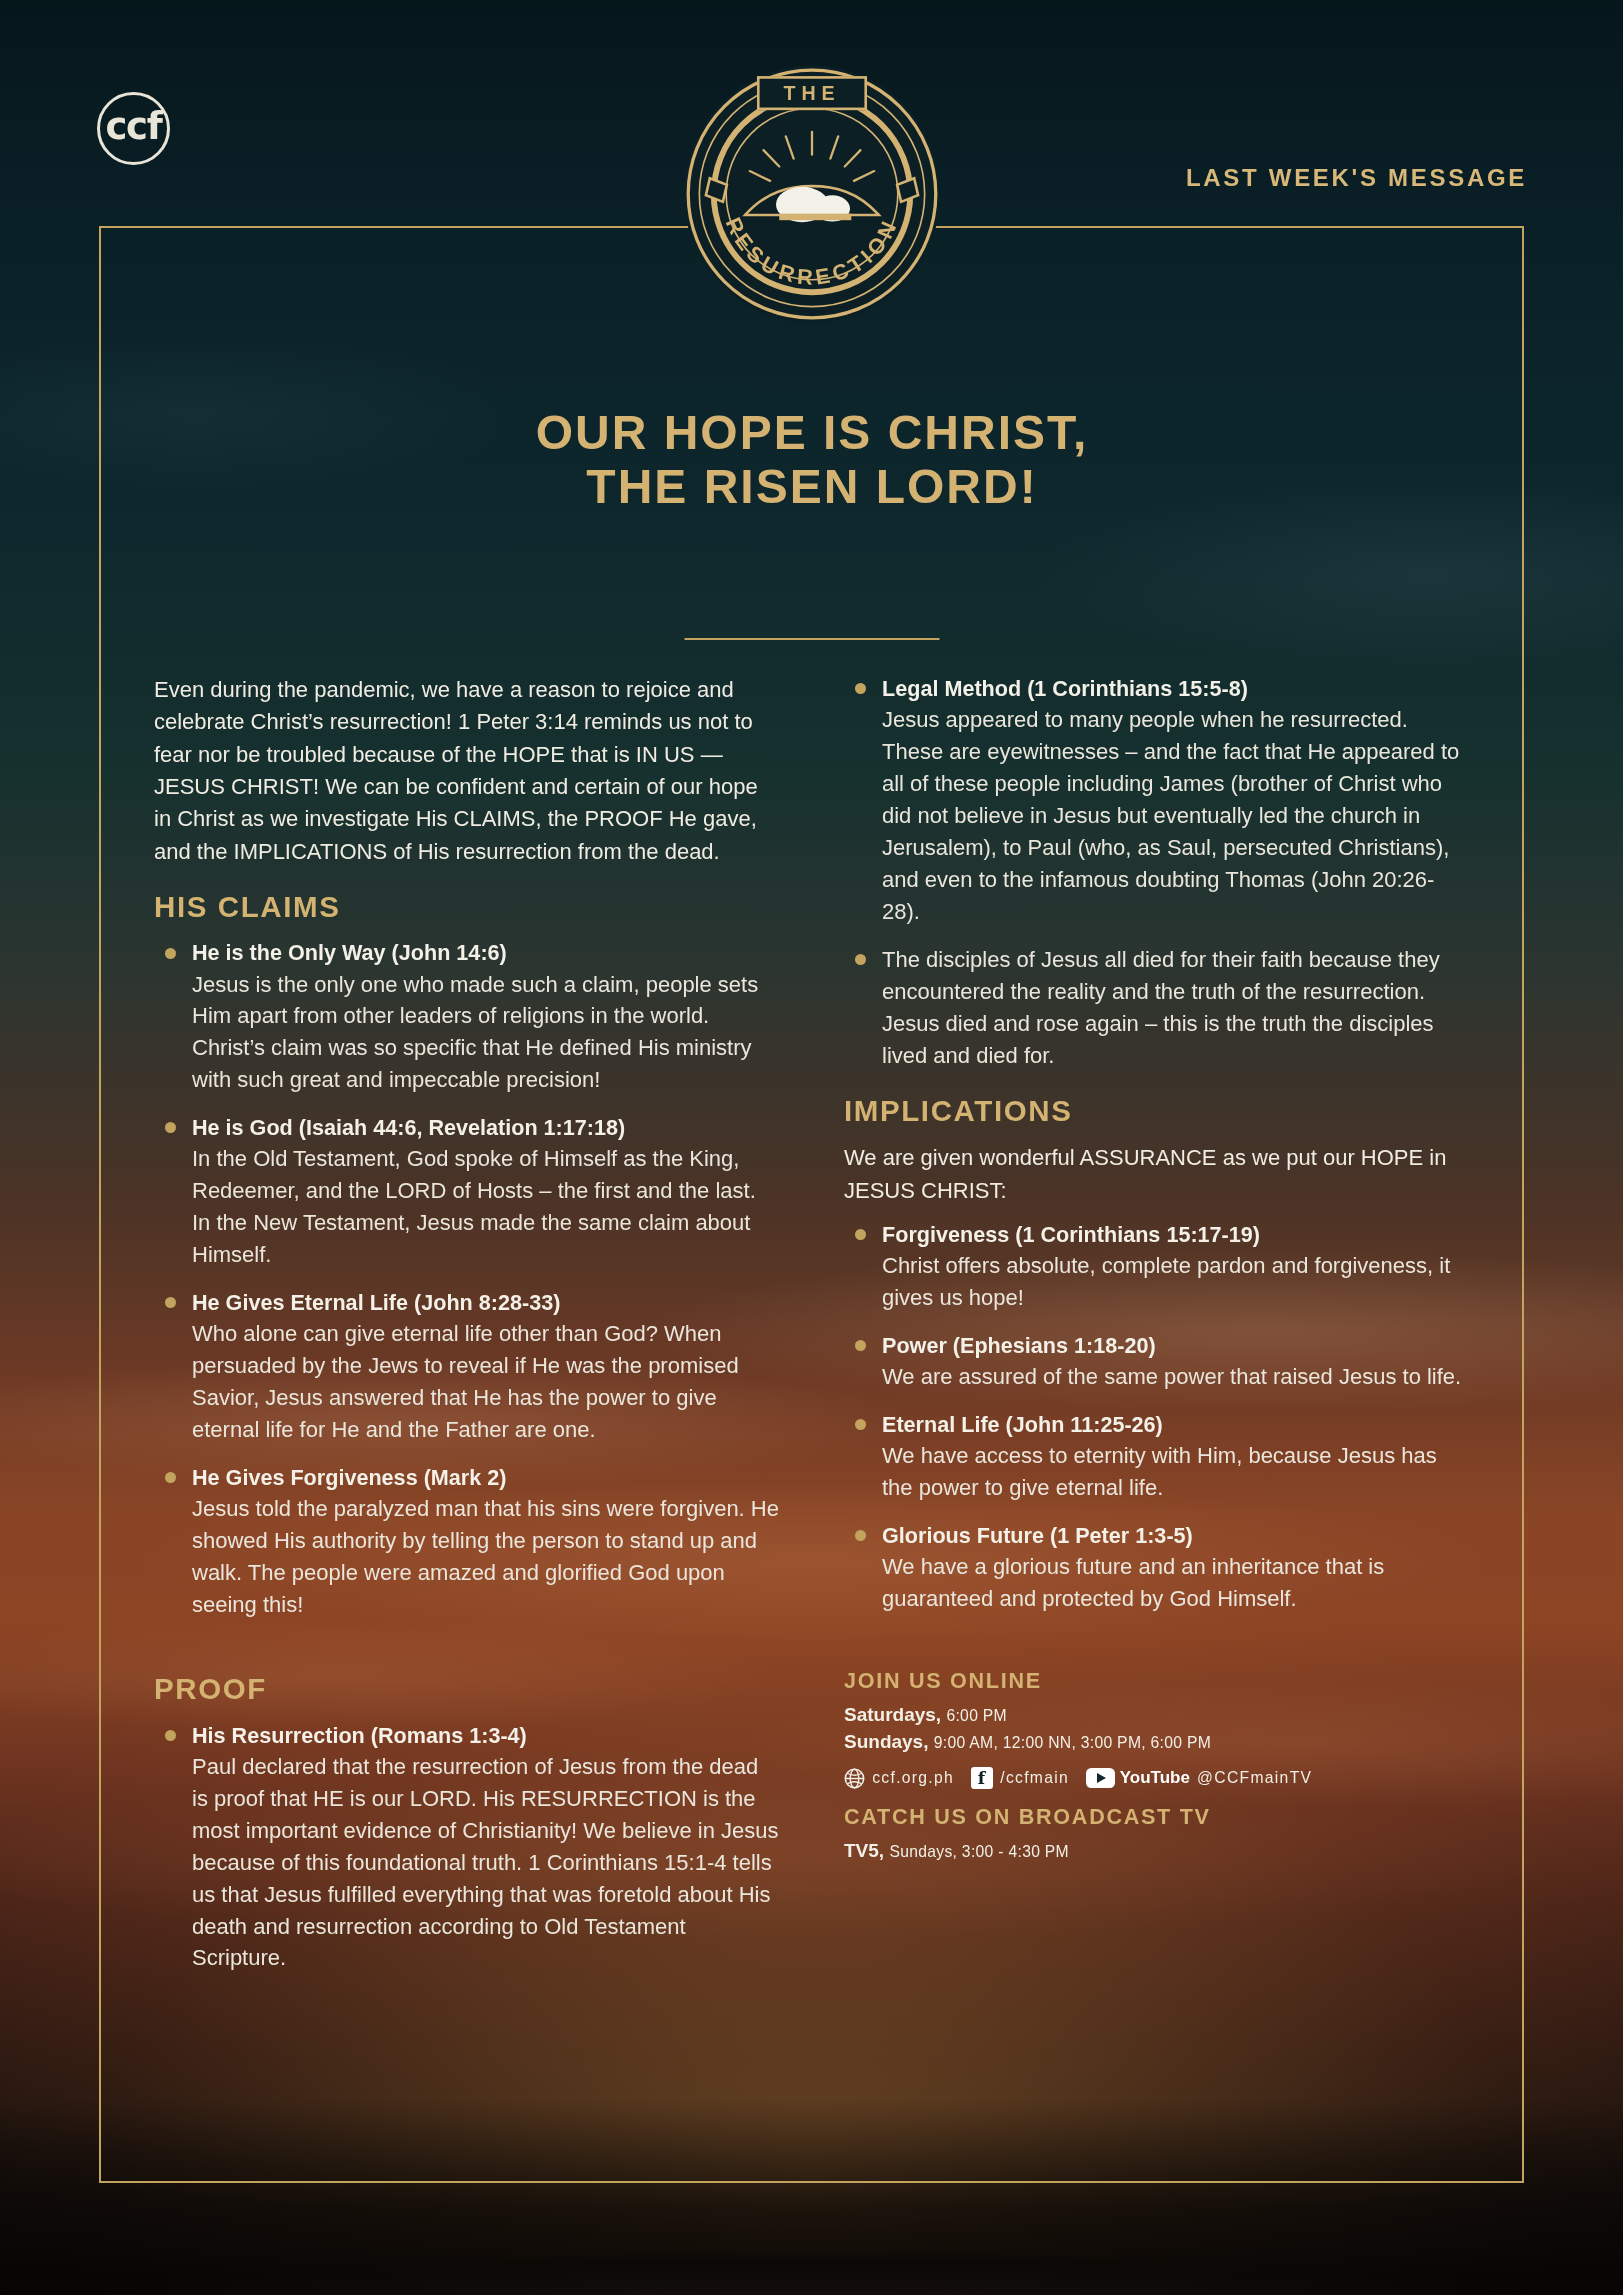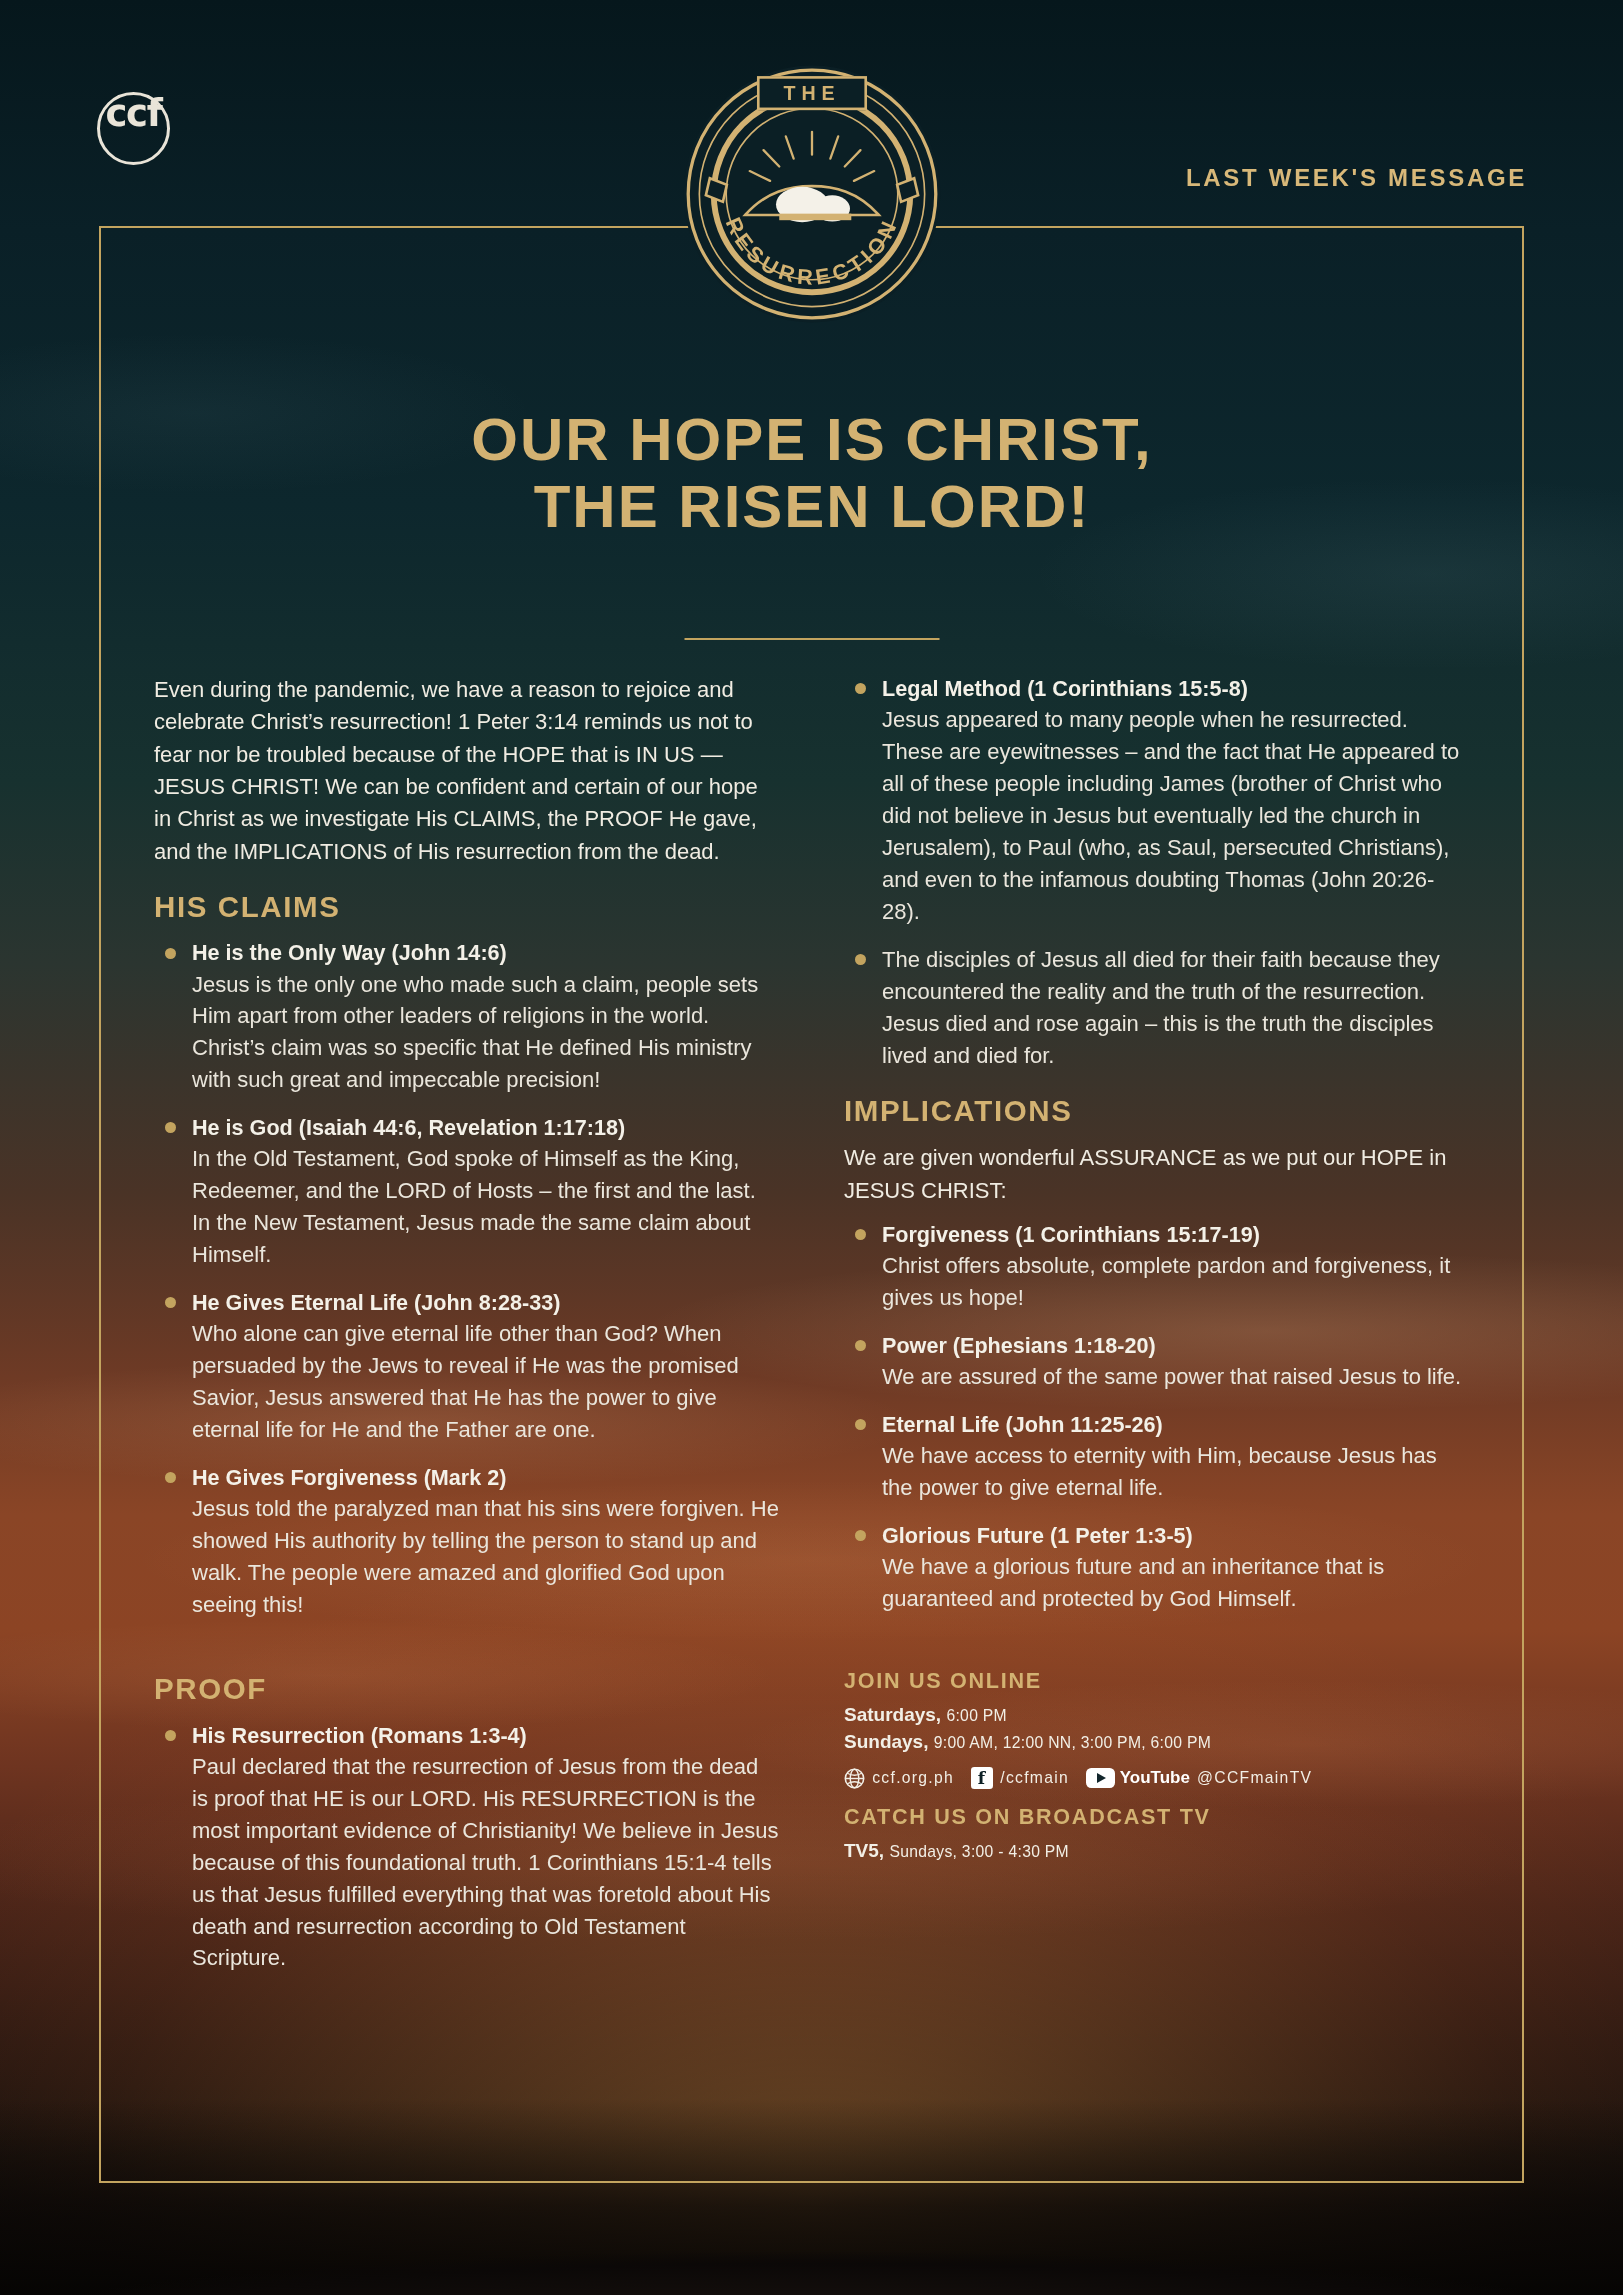--- a/index.html
+++ b/index.html
@@ -62,21 +62,21 @@
     pointer-events: none;
   }
 
   
   .logo-ccf {
     position: absolute; left: 97px; top: 92px;
     width: 73px; height: 73px;
     border: 3.3px solid #e9e4d8;
     border-radius: 50%;
     color: #e9e4d8;
-    display: flex; justify-content: center;
+    display: flex; align-items: center; justify-content: center;
     font-family: "DejaVu Sans", sans-serif;
     font-size: 37px; font-weight: 700; letter-spacing: -1.3px;
     line-height: 1;
     padding-bottom: 3.9px;
   }
 
   .last-week {
     position: absolute; right: 97px; top: 164px;
     color: #d8b879;
     font-size: 24px;
@@ -104,21 +104,21 @@
   }
 
   
   .title {
     position: absolute;
     left: 0; right: 0; top: 406px;
     text-align: center;
     color: #d3b272;
     font-family: "Liberation Sans", sans-serif;
     font-weight: 700;
-    font-size: 60px;
+    font-size: 48px;
     line-height: 1.12;
     letter-spacing: 2px;
     text-transform: uppercase;
     z-index: 5;
   }
   .title .l2 { display: block; }
 
   .title-rule {
     position: absolute;
     left: 50%; top: 638px;

